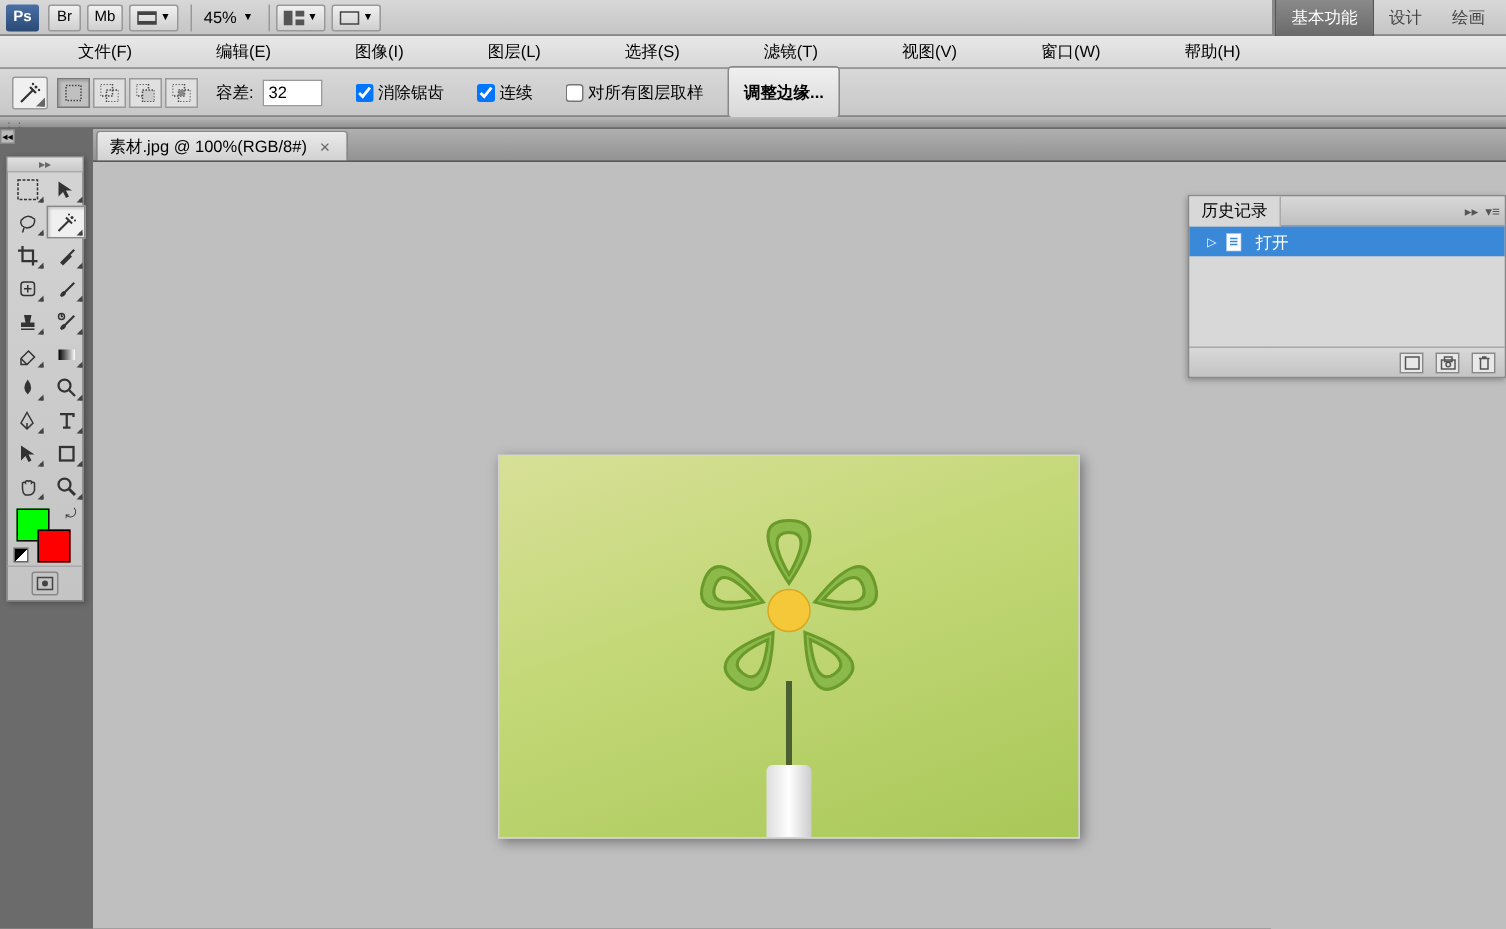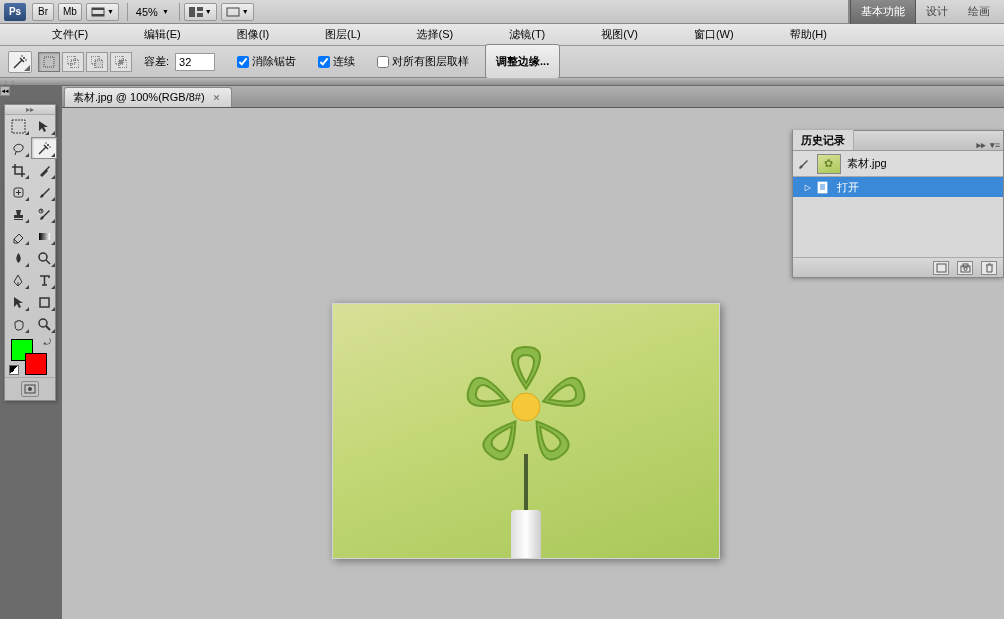--- a/index.html
+++ b/index.html
@@ -66,21 +66,21 @@
 .canvas-bg { position: absolute; left: 0; top: 22px; right: 0; bottom: 0; background: #bfbfbf; }
 
 
 .canvas { position: absolute; left: 270px; top: 195px; width: 388px; height: 256px; background: linear-gradient(160deg,#d8e098 0%, #c4d878 40%, #a8c858 100%); box-shadow: 2px 2px 8px rgba(0,0,0,.4); border: 1px solid #d4d4d4; overflow: hidden; }
 .flower { position: absolute; left: 50%; top: 28px; transform: translateX(-50%); }
 .stem { position: absolute; left: 50%; bottom: 0; transform: translateX(-50%); width: 4px; height: 110px; background: #4a6030; top: 150px; }
 .vase { position: absolute; left: 50%; bottom: -2px; transform: translateX(-50%); width: 30px; height: 50px; background: linear-gradient(90deg,#ddd,#fff,#ccc); border-radius: 4px 4px 0 0; }
 
 
 .history-panel { position: absolute; right: 0; top: 22px; width: 212px; background: #d0d0d0; border: 1px solid #888; box-shadow: -1px 1px 4px rgba(0,0,0,.3); }
-.hp-tab-row { height: 20px; background: linear-gradient(#d8d8d8,#c0c0c0); display: flex; align-items: flex-end; border-bottom: 1px solid #999; font-weight: bold; }
+.hp-tab-row { height: 20px; background: linear-gradient(#d8d8d8,#c0c0c0); display: flex; align-items: center; border-bottom: 1px solid #999; }
 .hp-tab { padding: 0 8px; height: 20px; display: flex; align-items: center; background: #d8d8d8; border-right: 1px solid #aaa; font-size: 11px; }
 .hp-tab-row .panel-ctrl { margin-left: auto; display: flex; gap: 2px; padding-right: 2px; }
 .panel-ctrl span { width: 12px; font-size: 9px; color: #555; text-align: center; cursor: default; }
 .hp-snap { height: 26px; display: flex; align-items: center; padding: 0 4px; border-bottom: 1px solid #aaa; gap: 6px; background: #dcdcdc; }
 .hp-snap .thumb { width: 24px; height: 20px; background: linear-gradient(160deg,#d8e098,#a8c858); border: 1px solid #888; position: relative; }
 .hp-snap .thumb::after { content: "✿"; position: absolute; left: 6px; top: 2px; font-size: 11px; color: #6a8a2a; }
 .hp-snap .brush-icon { width: 14px; height: 14px; font-size: 11px; }
 .hp-state { height: 20px; display: flex; align-items: center; padding: 0 4px; gap: 6px; background: #3a88d8; color: #fff; font-size: 11px; }
 .hp-state .indent { width: 14px; display: flex; justify-content: flex-end; font-size: 8px; }
 .hp-state .st-icon { width: 14px; font-size: 11px; }
@@ -385,29 +385,20 @@
         <div class="vase"></div>
       </div>
 
       <div class="history-panel">
         <div class="hp-tab-row">
           <div class="hp-tab">历史记录</div>
           <div class="panel-ctrl">
             <span>▸▸</span>
             <span>▾≡</span>
           </div>
-        </div>
-        <div class="hp-snap">
-          <span class="brush-icon">
-            <svg width="13" height="13">
-                <path d="M2 11 Q3 8 5 8 L10 3 L11 4 L6 9 Q6 11 3 12 Z" fill="#555"></path>
-              </svg>
-          </span>
-          <div class="thumb"></div>
-          <span>素材.jpg</span>
         </div>
         <div class="hp-state">
           <span class="indent">▷</span>
           <span class="st-icon">
             <svg width="12" height="13">
                 <rect x="1" y="1" width="9" height="11" fill="#fff" stroke="#fff" stroke-opacity="0.7"></rect>
                 <path d="M3 4 L8 4 M3 6 L8 6 M3 8 L8 8" stroke="#3a88d8"></path>
               </svg>
           </span>
           <span>打开</span>

